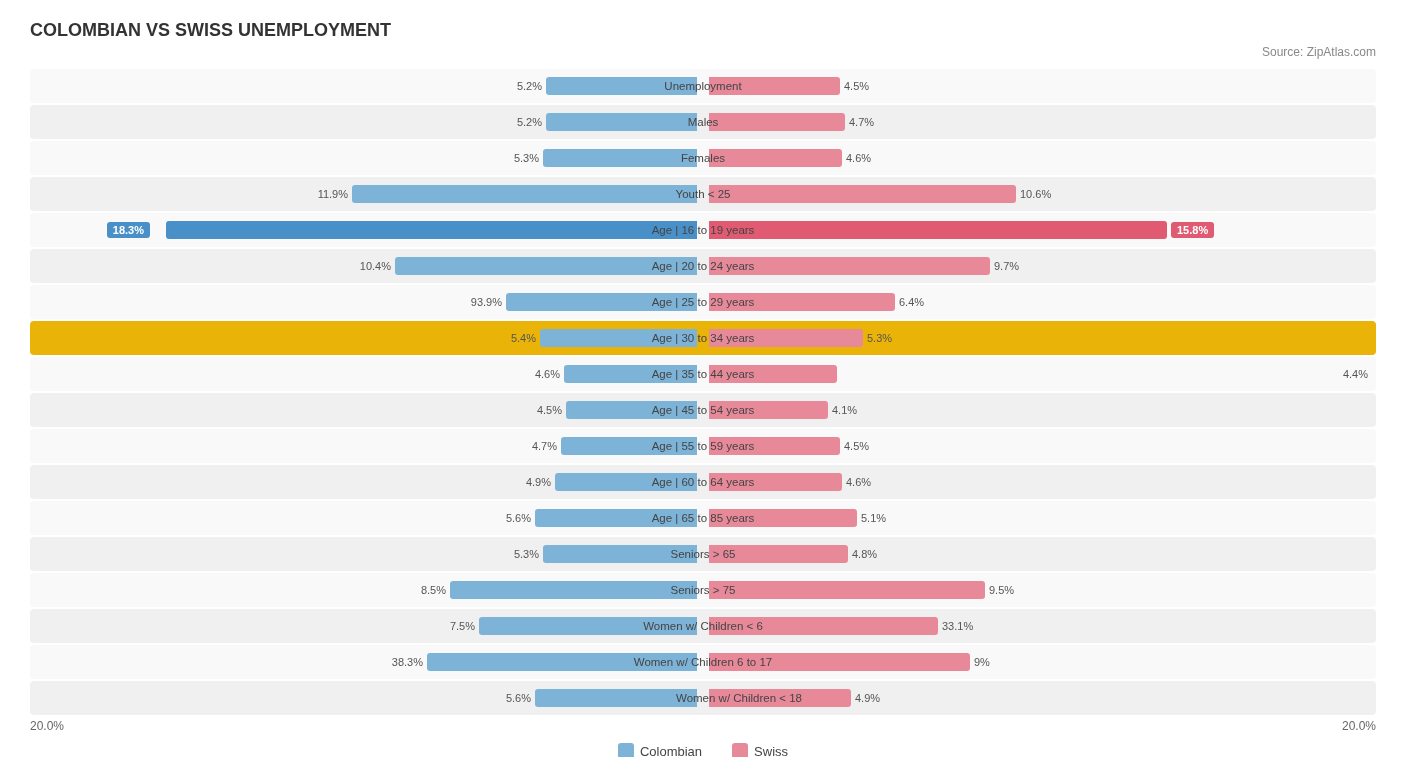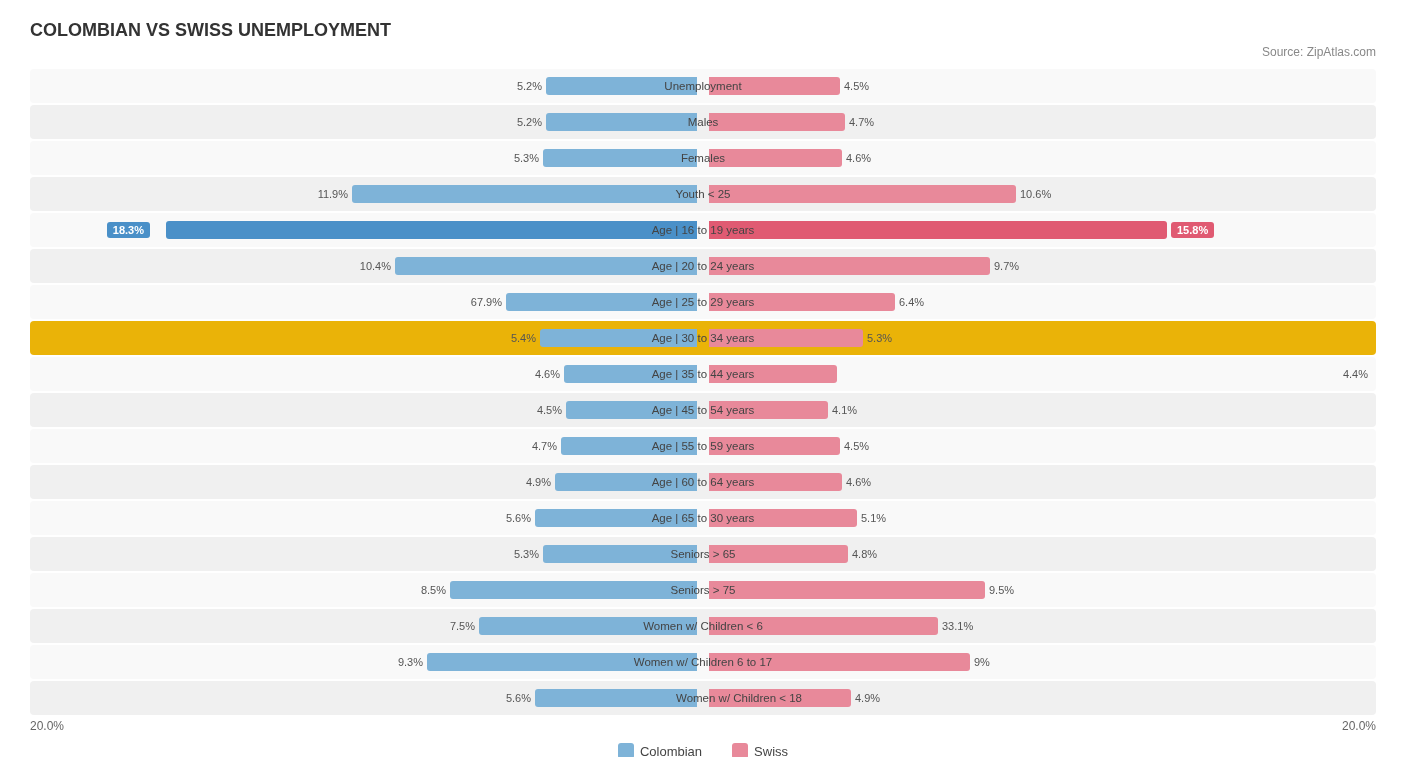--- a/index.html
+++ b/index.html
@@ -175,21 +175,21 @@
       <span style="position:absolute;left:50%;transform:translateX(-50%);font-size:11.5px;color:#444;white-space:nowrap;z-index:10;text-align:center;">Age | 20 to 24 years</span>
       <div class="right-area" style="display:flex;align-items:center;justify-content:flex-start;width:50%;height:100%;padding-left:6px;gap:4px;">
         <div style="width:281px;height:18px;background:#e8899a;border-radius:0 3px 3px 0;flex-shrink:0;"></div>
         <span style="font-size:11px;color:#555;">9.7%</span>
       </div>
     </div>
   </div>
       <div class="bar-row" style="background: rgb(249, 249, 249);">
     <div class="row-inner" style="display:flex;align-items:center;width:100%;height:32px;padding:0 8px;position:relative;">
       <div class="left-area" style="display:flex;align-items:center;justify-content:flex-end;width:50%;height:100%;padding-right:6px;gap:4px;">
-        <span style="font-size:11px;color:#555;">67.9%</span>
+        <span style="font-size:11px;color:#555;">93.9%</span>
         <div style="width:191px;height:18px;background:#7eb3d8;border-radius:3px 0 0 3px;flex-shrink:0;"></div>
       </div>
       <span style="position:absolute;left:50%;transform:translateX(-50%);font-size:11.5px;color:#444;white-space:nowrap;z-index:10;text-align:center;">Age | 25 to 29 years</span>
       <div class="right-area" style="display:flex;align-items:center;justify-content:flex-start;width:50%;height:100%;padding-left:6px;gap:4px;">
         <div style="width:186px;height:18px;background:#e8899a;border-radius:0 3px 3px 0;flex-shrink:0;"></div>
         <span style="font-size:11px;color:#555;">6.4%</span>
       </div>
     </div>
   </div>
       <div class="bar-row" style="background: #eab308;">
@@ -256,21 +256,21 @@
         <span style="font-size:11px;color:#555;">4.6%</span>
       </div>
     </div>
   </div>
       <div class="bar-row" style="background: rgb(249, 249, 249);">
     <div class="row-inner" style="display:flex;align-items:center;width:100%;height:32px;padding:0 8px;position:relative;">
       <div class="left-area" style="display:flex;align-items:center;justify-content:flex-end;width:50%;height:100%;padding-right:6px;gap:4px;">
         <span style="font-size:11px;color:#555;">5.6%</span>
         <div style="width:162px;height:18px;background:#7eb3d8;border-radius:3px 0 0 3px;flex-shrink:0;"></div>
       </div>
-      <span style="position:absolute;left:50%;transform:translateX(-50%);font-size:11.5px;color:#444;white-space:nowrap;z-index:10;text-align:center;">Age | 65 to 30 years</span>
+      <span style="position:absolute;left:50%;transform:translateX(-50%);font-size:11.5px;color:#444;white-space:nowrap;z-index:10;text-align:center;">Age | 65 to 85 years</span>
       <div class="right-area" style="display:flex;align-items:center;justify-content:flex-start;width:50%;height:100%;padding-left:6px;gap:4px;">
         <div style="width:148px;height:18px;background:#e8899a;border-radius:0 3px 3px 0;flex-shrink:0;"></div>
         <span style="font-size:11px;color:#555;">5.1%</span>
       </div>
     </div>
   </div>
       <div class="bar-row" style="background: rgb(240, 240, 240);">
     <div class="row-inner" style="display:flex;align-items:center;width:100%;height:32px;padding:0 8px;position:relative;">
       <div class="left-area" style="display:flex;align-items:center;justify-content:flex-end;width:50%;height:100%;padding-right:6px;gap:4px;">
         <span style="font-size:11px;color:#555;">5.3%</span>
@@ -305,21 +305,21 @@
       <span style="position:absolute;left:50%;transform:translateX(-50%);font-size:11.5px;color:#444;white-space:nowrap;z-index:10;text-align:center;">Women w/ Children &lt; 6</span>
       <div class="right-area" style="display:flex;align-items:center;justify-content:flex-start;width:50%;height:100%;padding-left:6px;gap:4px;">
         <div style="width:229px;height:18px;background:#e8899a;border-radius:0 3px 3px 0;flex-shrink:0;"></div>
         <span style="font-size:11px;color:#555;">33.1%</span>
       </div>
     </div>
   </div>
       <div class="bar-row" style="background: rgb(249, 249, 249);">
     <div class="row-inner" style="display:flex;align-items:center;width:100%;height:32px;padding:0 8px;position:relative;">
       <div class="left-area" style="display:flex;align-items:center;justify-content:flex-end;width:50%;height:100%;padding-right:6px;gap:4px;">
-        <span style="font-size:11px;color:#555;">9.3%</span>
+        <span style="font-size:11px;color:#555;">38.3%</span>
         <div style="width:270px;height:18px;background:#7eb3d8;border-radius:3px 0 0 3px;flex-shrink:0;"></div>
       </div>
       <span style="position:absolute;left:50%;transform:translateX(-50%);font-size:11.5px;color:#444;white-space:nowrap;z-index:10;text-align:center;">Women w/ Children 6 to 17</span>
       <div class="right-area" style="display:flex;align-items:center;justify-content:flex-start;width:50%;height:100%;padding-left:6px;gap:4px;">
         <div style="width:261px;height:18px;background:#e8899a;border-radius:0 3px 3px 0;flex-shrink:0;"></div>
         <span style="font-size:11px;color:#555;">9%</span>
       </div>
     </div>
   </div>
       <div class="bar-row" style="background: rgb(240, 240, 240);">

